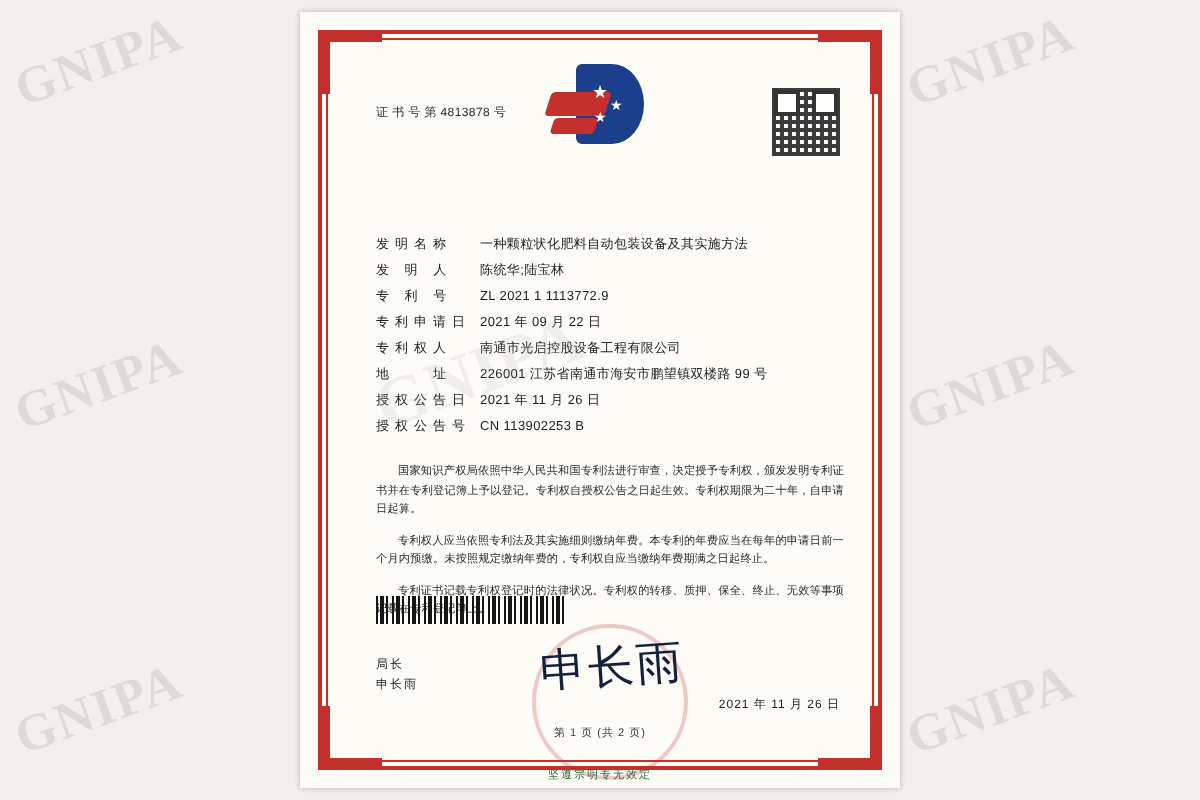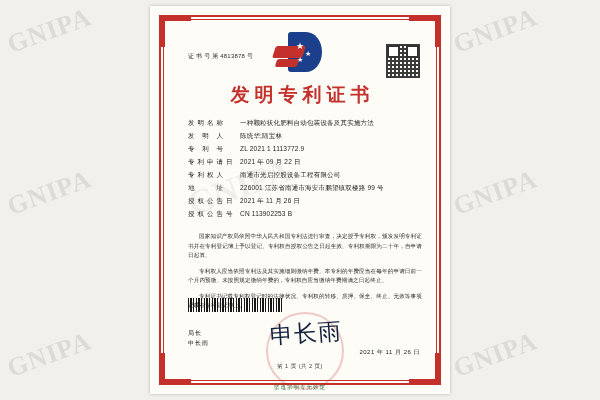--- a/index.html
+++ b/index.html
@@ -326,21 +326,20 @@
 
     <div class="emblem">
       <div class="shield"></div>
       <div class="swoosh"></div>
       <div class="swoosh2"></div>
       <div class="star s1">★</div>
       <div class="star s2">★</div>
       <div class="star s3">★</div>
     </div>
 
-    <div class="title">发明专利证书</div>
 
     <div class="fields">
       <div class="field-row">
         <span class="field-label">发明名称</span>
         <span class="field-value">一种颗粒状化肥料自动包装设备及其实施方法</span>
       </div>
       <div class="field-row">
         <span class="field-label">发 明 人</span>
         <span class="field-value">陈统华;陆宝林</span>
       </div>

